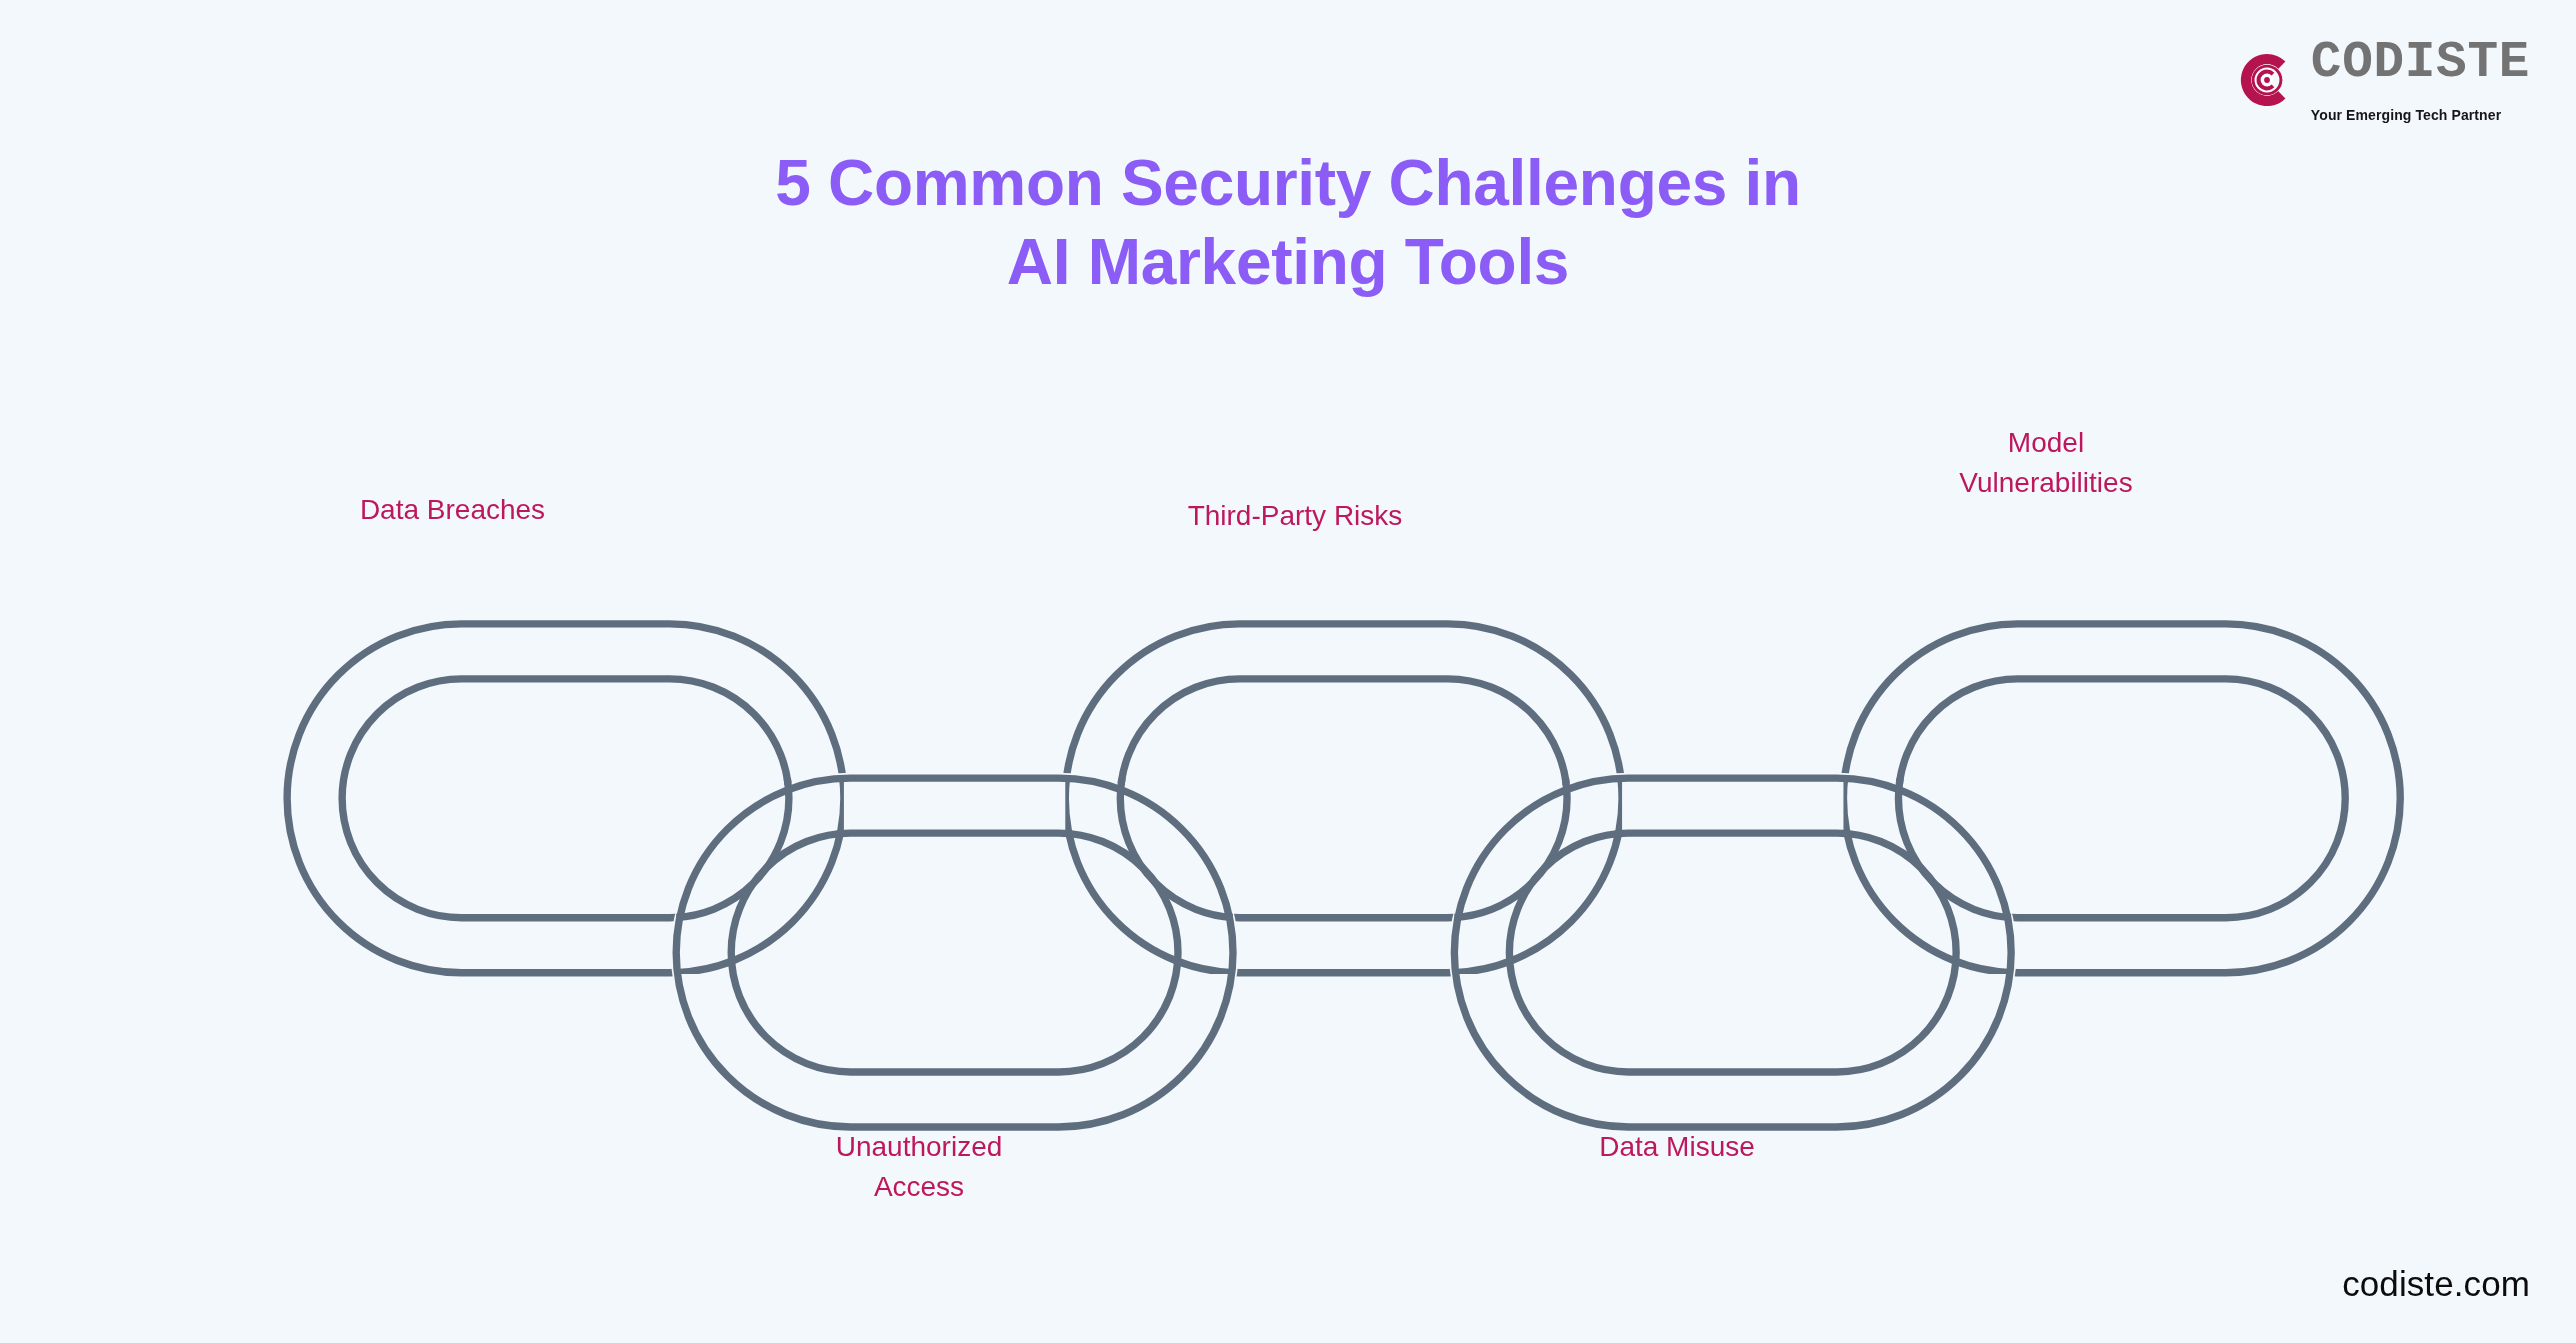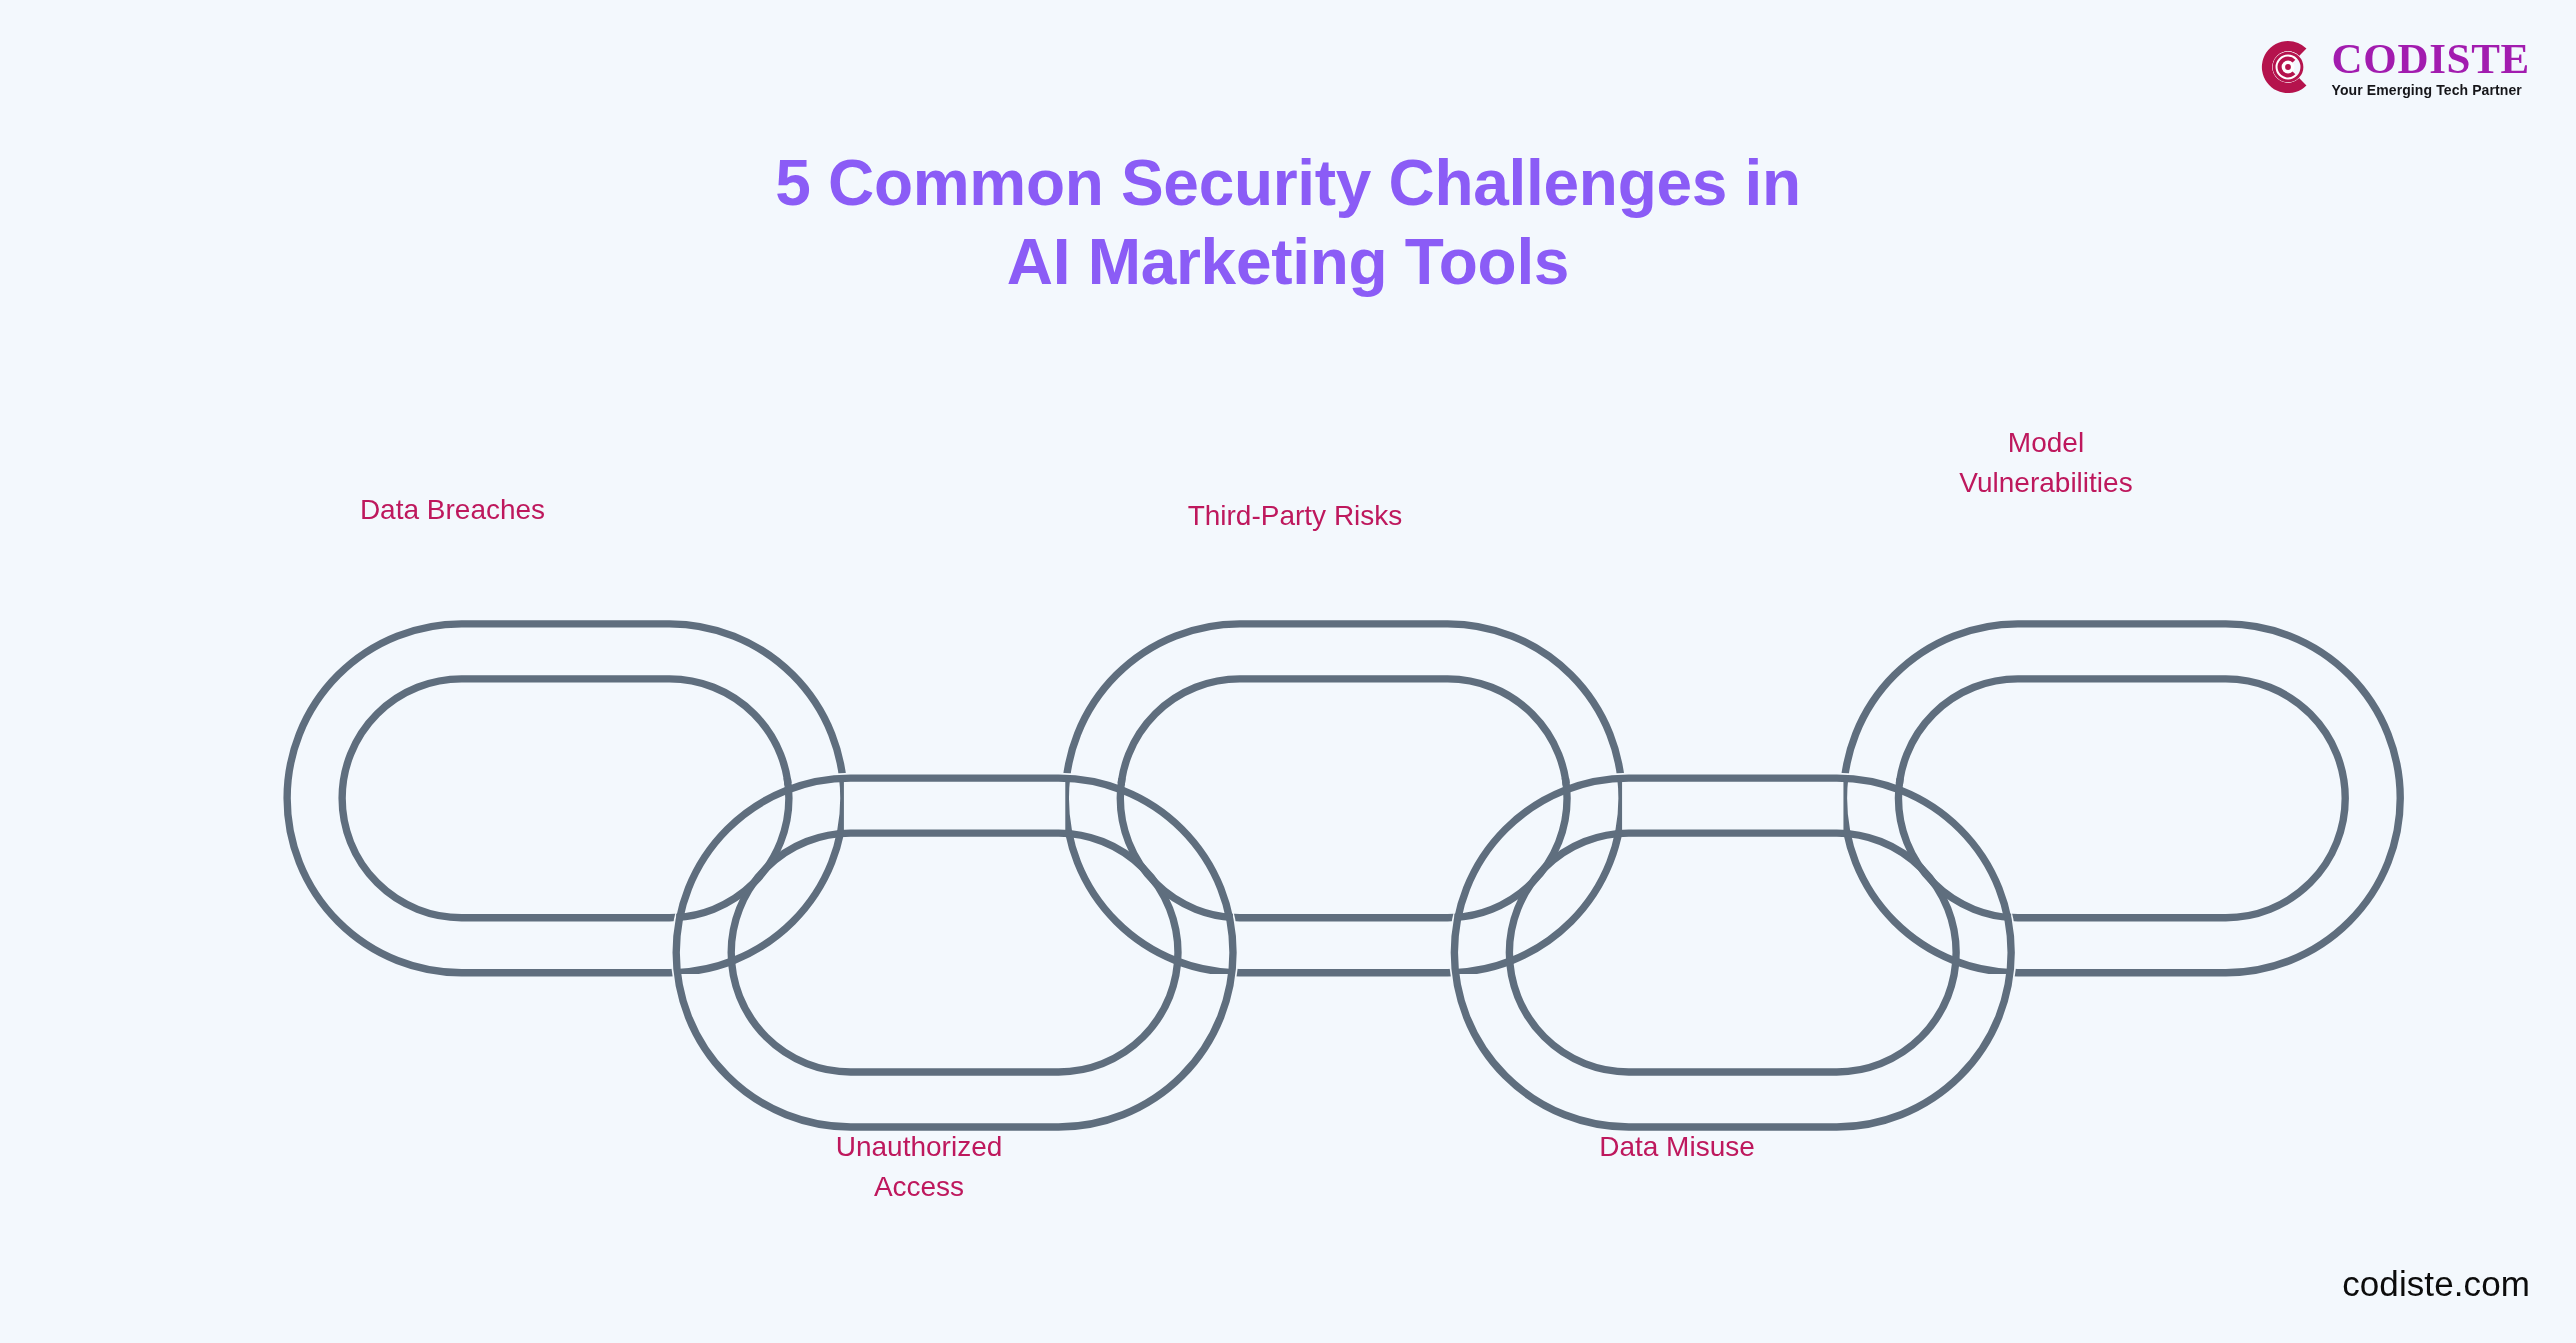--- a/index.html
+++ b/index.html
@@ -13,26 +13,26 @@
   }
 
   
   .logo-block{
     position:absolute; top:37px; right:46px;
     display:flex; align-items:center; gap:14.8px;
   }
   .logo-mark{ width:58px; height:58px; flex:0 0 auto; display:block; }
   .logo-words{ display:flex; flex-direction:column; align-items:flex-start; }
   .logo-name{
-    font-size:43px; font-weight:700; color:#a21caf;
-    letter-spacing:0.7px; line-height:1; font-family:Liberation Serif, serif;
+    font-size:51px; font-weight:700; color:#737373;
+    letter-spacing:0.7px; line-height:1; font-family:Liberation Mono, monospace;
   }
   .logo-tag{
     font-size:14px; font-weight:700; color:#16161a;
-    letter-spacing:0.1px; line-height:1; margin-top:3px;
+    letter-spacing:0.1px; line-height:1; margin-top:20px;
     font-family:"Liberation Sans", sans-serif;
   }
 
   
   .title{
     position:absolute; left:0; right:0; top:144px;
     text-align:center;
     color:#8b5cf6;
     font-size:64px;
     font-weight:700;

